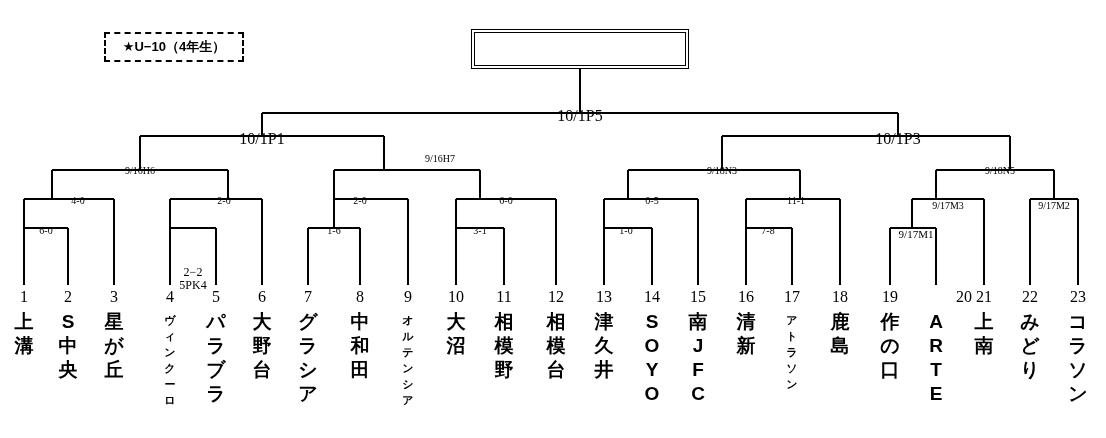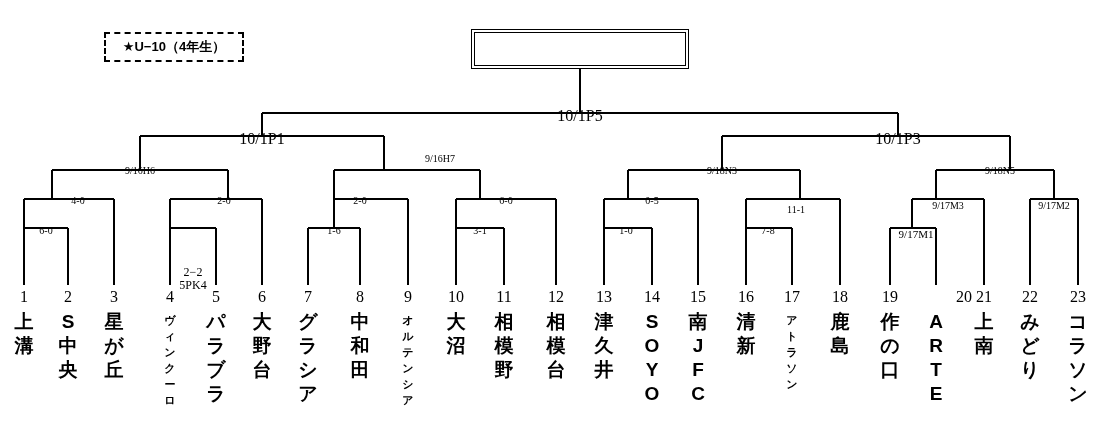--- a/index.html
+++ b/index.html
@@ -160,21 +160,21 @@
 
   <div class="lbl sc" style="left:360px;top:195px;">2-0</div>
   <div class="lbl sc" style="left:334px;top:225px;">1-6</div>
 
   <div class="lbl sc" style="left:506px;top:195px;">6-0</div>
   <div class="lbl sc" style="left:480px;top:225px;">3-1</div>
 
   <div class="lbl sc" style="left:652px;top:195px;">0-5</div>
   <div class="lbl sc" style="left:626px;top:225px;">1-0</div>
 
-  <div class="lbl sc" style="left:796px;top:204px;">11-1</div>
+  <div class="lbl sc" style="left:796px;top:195px;">11-1</div>
   <div class="lbl sc" style="left:768px;top:225px;">7-8</div>
 
   <div id="teams-layer">
       <div class="seedno" style="left: 24px; top: 288px;">1</div>
       <div class="team" title="上溝" style="left: 24px; top: 310px;">
         <div>上</div>
         <div>溝</div>
       </div>
       <div class="seedno" style="left: 68px; top: 288px;">2</div>
       <div class="team" title="S中央" style="left: 68px; top: 310px;">

